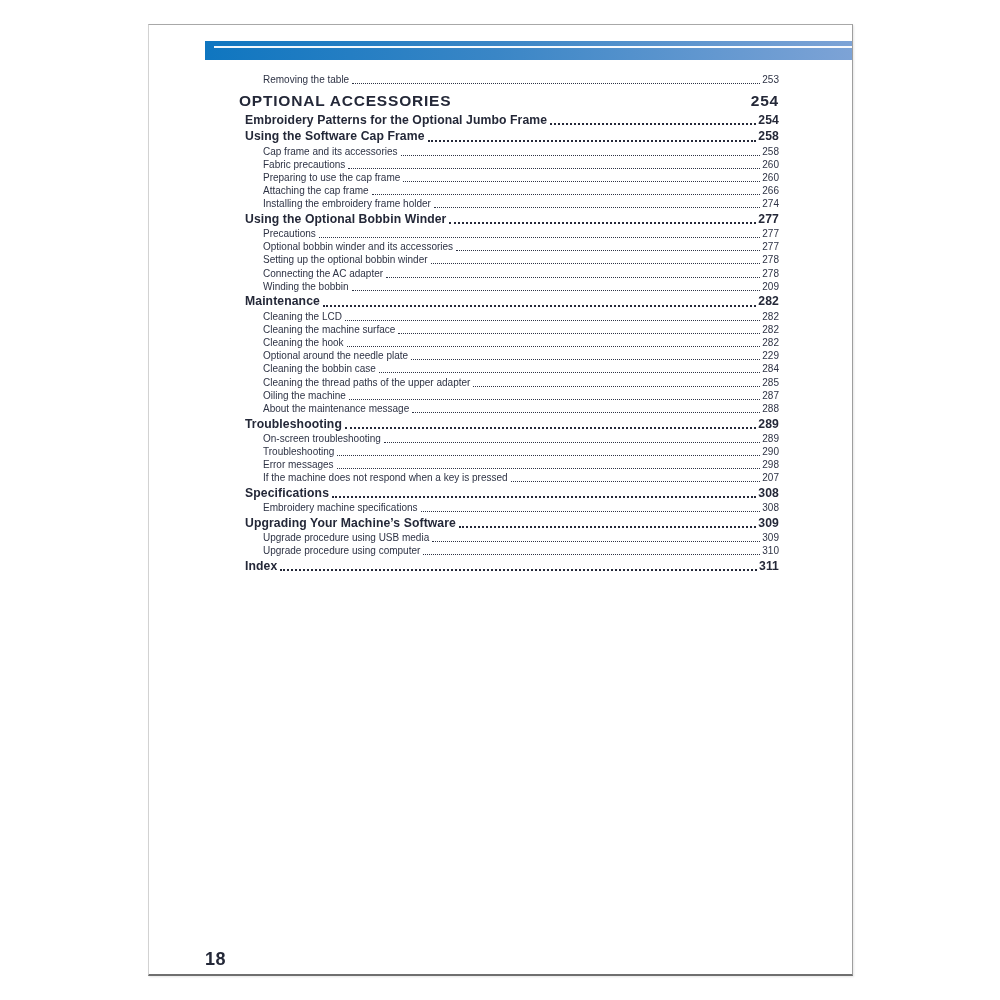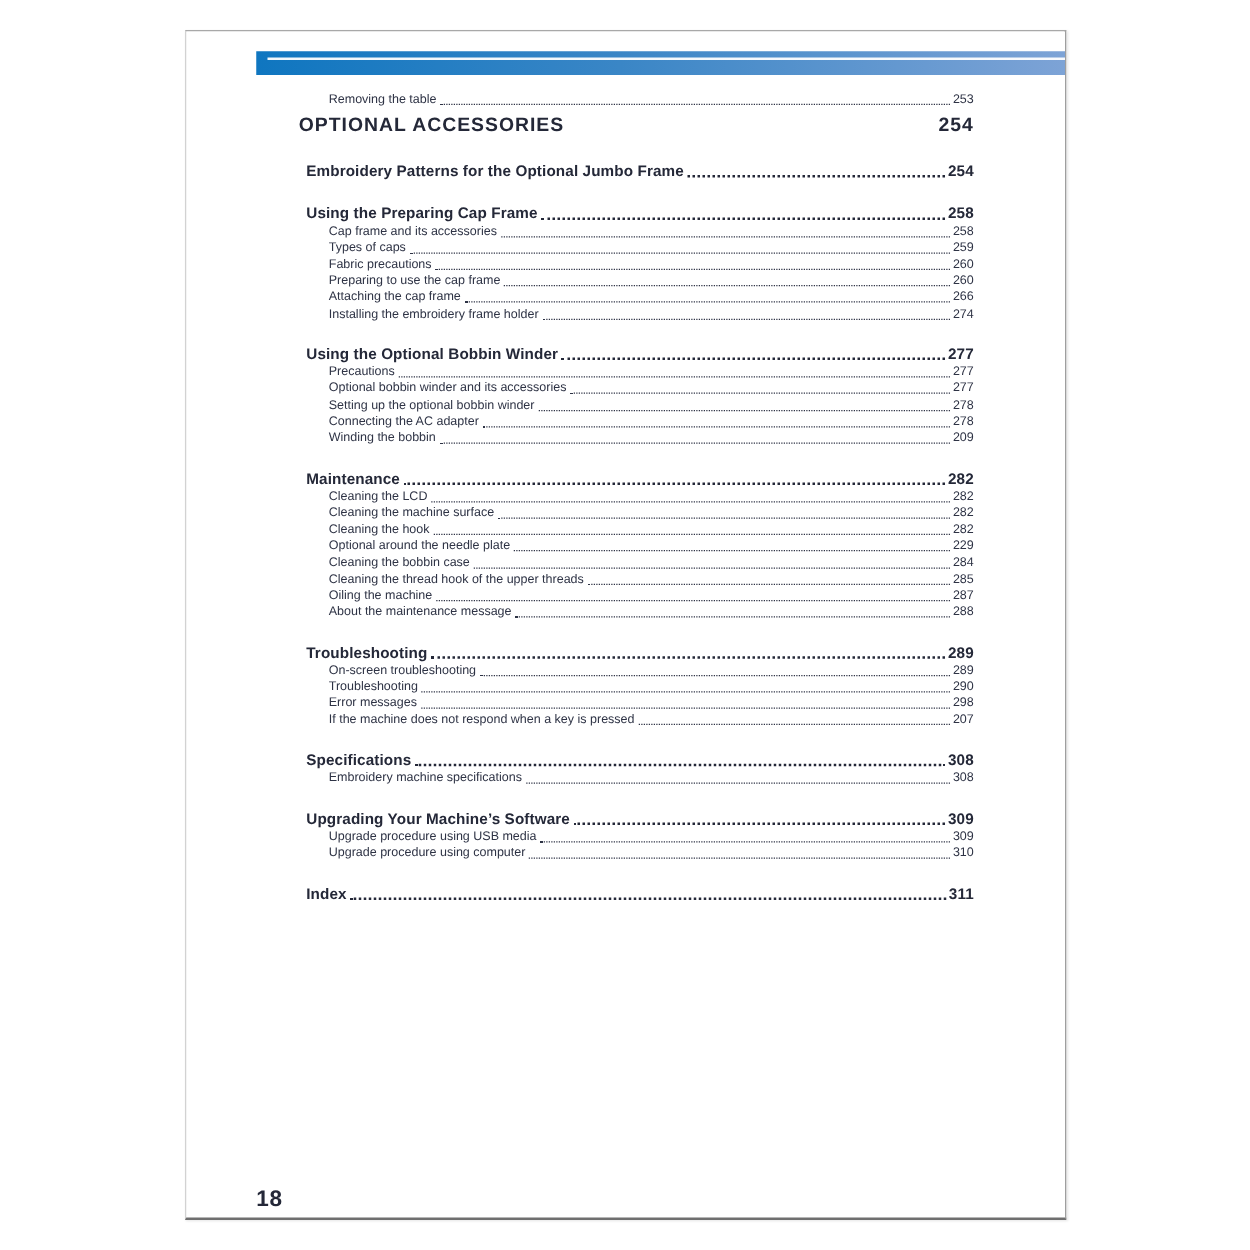--- a/index.html
+++ b/index.html
@@ -54,21 +54,21 @@
   .row .pagenum { white-space: nowrap; }
 
   .row.sub {
     height: 13.2px;
     font-size: 10px;
     color: var(--ink-soft);
     padding-left: 24px;
   }
   .row.section {
     height: 15.6px;
-    margin-top: 18px;
+    margin-top: 1px;
     font-size: 12.2px;
     font-weight: bold;
     padding-left: 6px;
     letter-spacing: 0.1px;
   }
   .row.chapter {
     height: 21px;
     margin-top: 4px;
     margin-bottom: 1px;
     font-size: 15.5px;
@@ -115,35 +115,30 @@
           <span class="label">OPTIONAL ACCESSORIES</span>
           <span class="spacer"></span>
           <span class="pagenum">254</span>
         </div>
         <div class="row section">
           <span class="label">Embroidery Patterns for the Optional Jumbo Frame</span>
           <span class="dots"></span>
           <span class="pagenum">254</span>
         </div>
         <div class="row section">
-          <span class="label">Using the Preparing Cap Frame</span>
+          <span class="label">Using the Software Cap Frame</span>
           <span class="dots"></span>
           <span class="pagenum">258</span>
         </div>
         <div class="row sub">
           <span class="label">Cap frame and its accessories</span>
           <span class="dots"></span>
           <span class="pagenum">258</span>
         </div>
         <div class="row sub">
-          <span class="label">Types of caps</span>
-          <span class="dots"></span>
-          <span class="pagenum">259</span>
-        </div>
-        <div class="row sub">
           <span class="label">Fabric precautions</span>
           <span class="dots"></span>
           <span class="pagenum">260</span>
         </div>
         <div class="row sub">
           <span class="label">Preparing to use the cap frame</span>
           <span class="dots"></span>
           <span class="pagenum">260</span>
         </div>
         <div class="row sub">
@@ -210,21 +205,21 @@
           <span class="label">Optional around the needle plate</span>
           <span class="dots"></span>
           <span class="pagenum">229</span>
         </div>
         <div class="row sub">
           <span class="label">Cleaning the bobbin case</span>
           <span class="dots"></span>
           <span class="pagenum">284</span>
         </div>
         <div class="row sub">
-          <span class="label">Cleaning the thread hook of the upper threads</span>
+          <span class="label">Cleaning the thread paths of the upper adapter</span>
           <span class="dots"></span>
           <span class="pagenum">285</span>
         </div>
         <div class="row sub">
           <span class="label">Oiling the machine</span>
           <span class="dots"></span>
           <span class="pagenum">287</span>
         </div>
         <div class="row sub">
           <span class="label">About the maintenance message</span>

